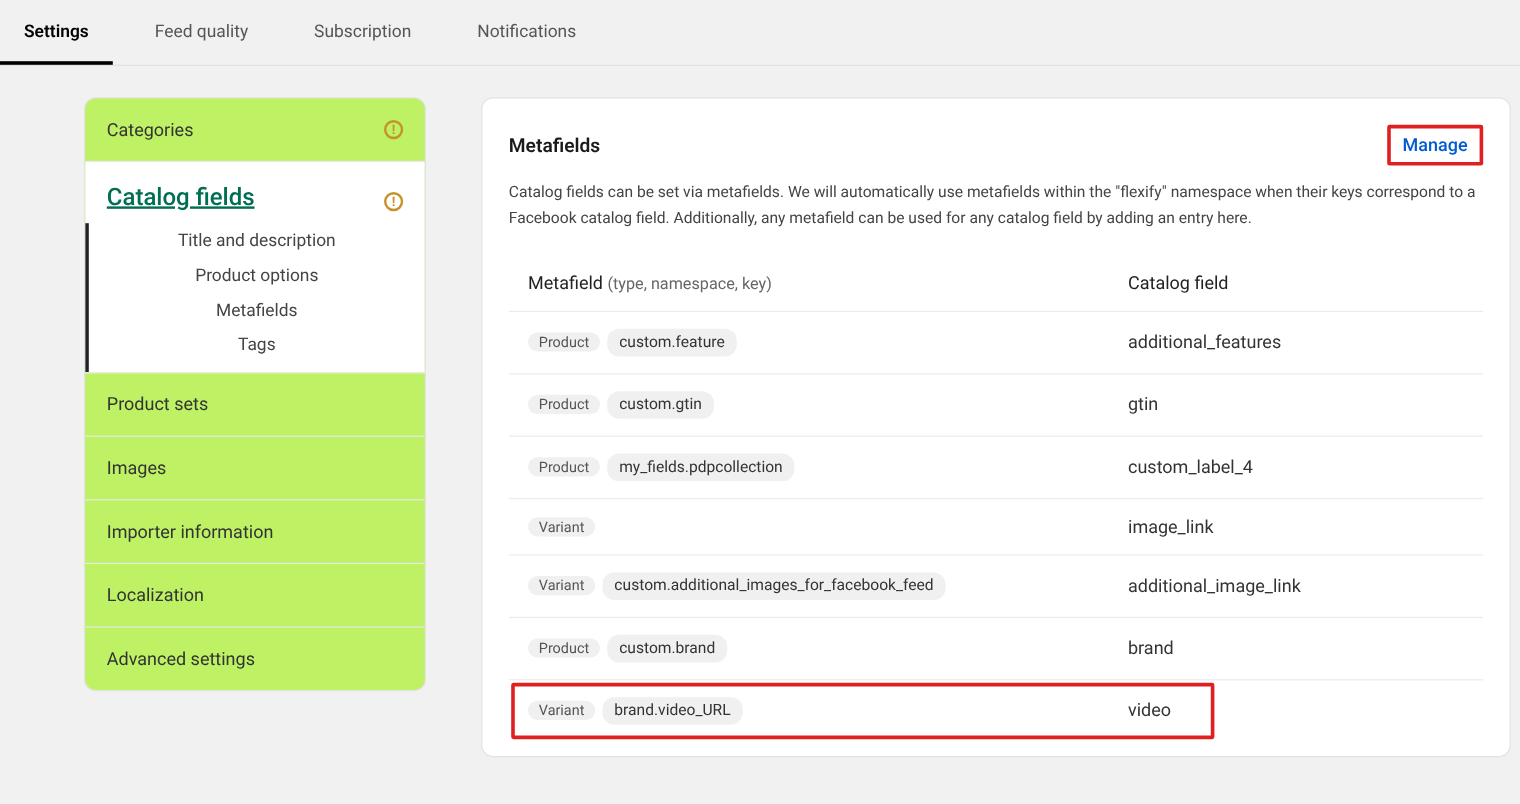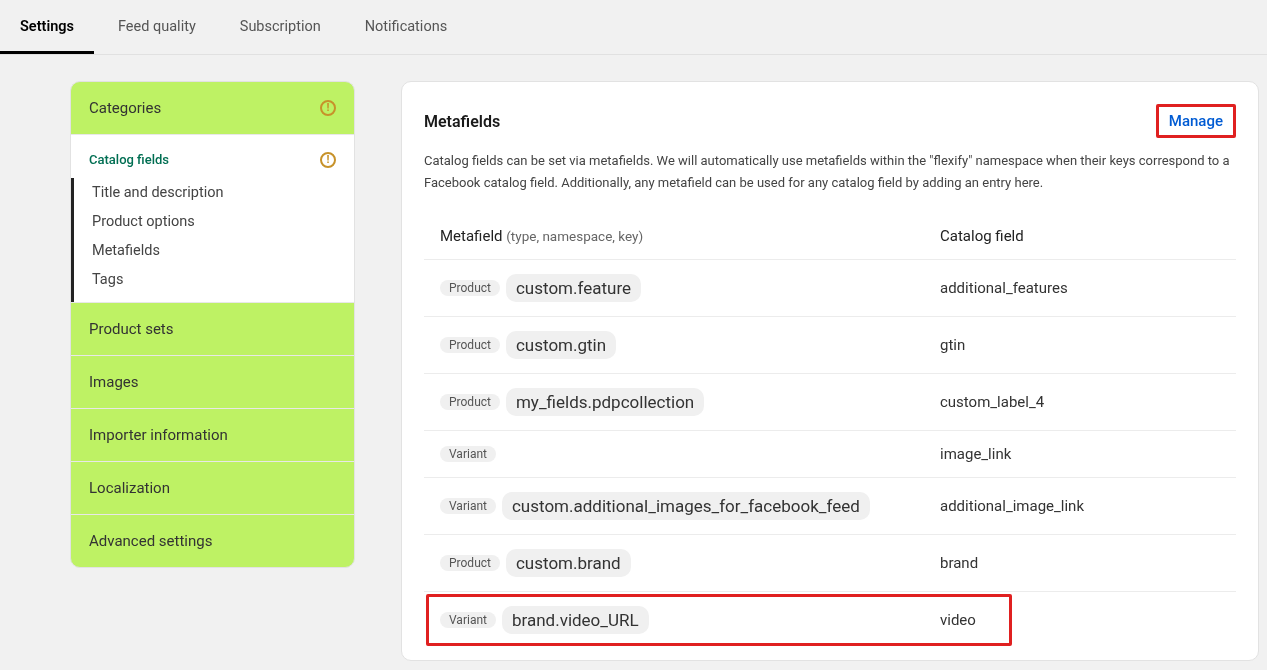--- a/index.html
+++ b/index.html
@@ -10,21 +10,21 @@
     body {
       font-family: -apple-system, BlinkMacSystemFont, "Segoe UI", Roboto, Helvetica, Arial, sans-serif;
       background: #f1f1f1;
       color: #1a1a1a;
       width: 1267px;
       height: 670px;
       overflow: hidden;
     }
     .tabs {
       display: flex;
-      gap: 4px;
+      gap: 15px;
       border-bottom: 1px solid #e1e1e1;
       padding: 0;
       background: #f1f1f1;
     }
     .tab {
       padding: 18px 20px 16px;
       font-size: 14.5px;
       color: #555;
       cursor: pointer;
       border-bottom: 3px solid transparent;
@@ -61,41 +61,43 @@
     }
     .sb-item:last-child {
       border-bottom: none;
     }
     .sb-group {
       border-bottom: 1px solid #e8e8e8;
       background: #fff;
     }
     .sb-group-header {
       padding: 17px 18px 10px;
-      font-size: 13px;
+      font-size: 20px;
       color: #006e52;
       font-weight: 500;
       display: flex;
       justify-content: space-between;
-      align-items: flex-start;
-      cursor: pointer;
+      align-items: flex-end;
+      cursor: pointer;
+      text-decoration: underline;
     }
     .sb-sub {
       padding: 6px 18px;
       font-size: 14.5px;
       color: #444;
       cursor: pointer;
       position: relative;
     }
     .sb-sub:last-child {
       padding-bottom: 14px;
     }
     .sb-sub-wrap {
       border-left: 3px solid #222;
       margin-left: 0;
+      text-align: center;
     }
     .warn-icon {
       width: 16px;
       height: 16px;
       border: 2px solid #c7922a;
       border-radius: 50%;
       position: relative;
       display: inline-block;
       flex-shrink: 0;
     }
@@ -188,21 +190,21 @@
       background: #f0f0f0;
       border-radius: 10px;
       padding: 1px 9px;
       font-size: 12px;
       color: #555;
     }
     .pill-key {
       background: #f0f0f0;
       border-radius: 10px;
       padding: 4px 10px;
-      font-size: 17px;
+      font-size: 13px;
       color: #333;
     }
     .trow.highlight {
       position: relative;
     }
     .trow.highlight::after {
       content: "";
       position: absolute;
       left: 2px;
       right: 224px;

